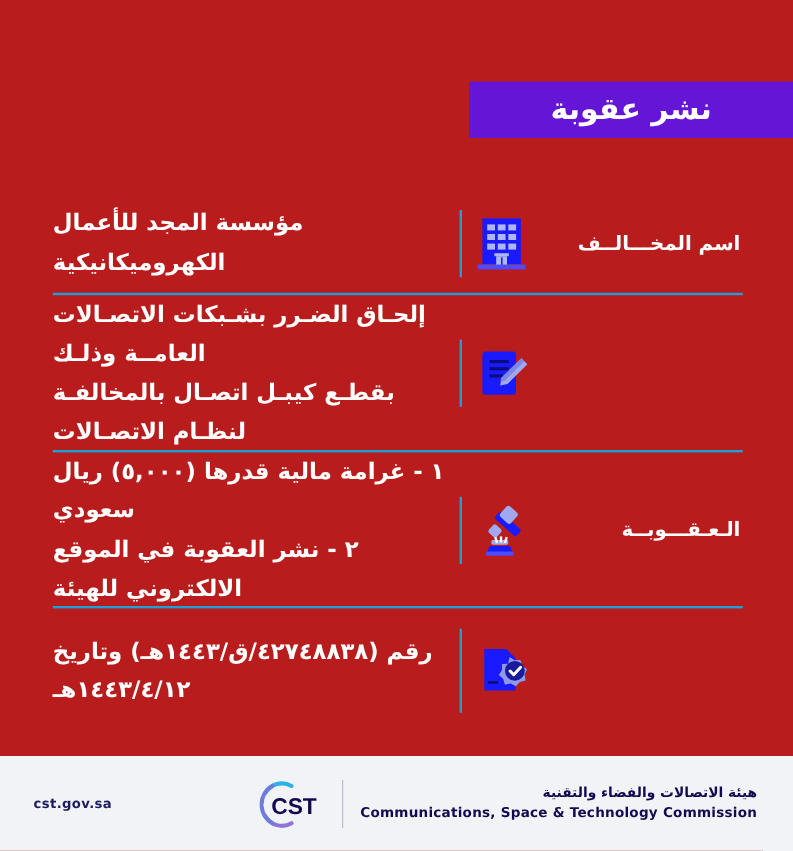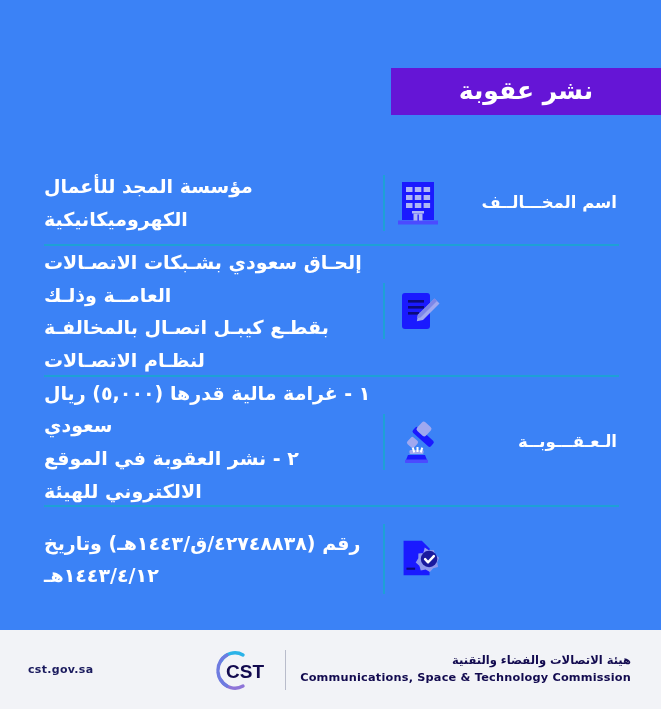--- a/index.html
+++ b/index.html
@@ -12,21 +12,21 @@
     background: #010049;
     font-family: "DejaVu Sans", "Liberation Sans", sans-serif;
     overflow: hidden;
     position: relative;
   }
 
   .page {
     position: relative;
     width: 661px;
     height: 709px;
-    background: #3b82f6;
+    background: #b91c1c;
   }
 
   
   .header-banner {
     position: absolute;
     top: 68px;
     right: 0;
     width: 270px;
     height: 47px;
     background: #6515D6;
@@ -255,21 +255,21 @@
             <rect x="15" y="14" width="16" height="2.6" fill="#0B0B7A"></rect>
             <rect x="15" y="20" width="16" height="2.6" fill="#0B0B7A"></rect>
             <rect x="15" y="26" width="11" height="2.6" fill="#0B0B7A"></rect>
             <path d="M41.5 12.5 l5 5 -16.5 16.5 -6.2 1.2 1.2 -6.2 z" fill="#9FA8F0"></path>
             <path d="M41.5 12.5 l2.5 2.5 -16.5 16.5 -3.5 0.7 0.7 -3.5 z" fill="#7C86E8"></path>
           </svg>
         </span>
       </div>
       <div class="vsep"></div>
       <div class="row-value">
-        <span class="vline">إلحـاق سعودي بشـبكات الاتصـالات العامــة وذلـك</span>
+        <span class="vline">إلحـاق الضـرر بشـبكات الاتصـالات العامــة وذلـك</span>
         <span class="vline">بقطـع كيبـل اتصـال بالمخالفـة لنظـام الاتصـالات</span>
       </div>
     </div>
 
     <div class="row divider-below">
       <div class="row-label">
         <span class="row-icon">
           <svg width="50" height="50" viewBox="0 0 50 50">
             <rect x="18" y="16" width="24" height="7.5" rx="2" fill="#1A1AFF" transform="rotate(42 30 20)"></rect>
             <rect x="25" y="6" width="12" height="12" rx="2.5" fill="#9FA8F0" transform="rotate(42 31 12)"></rect>

